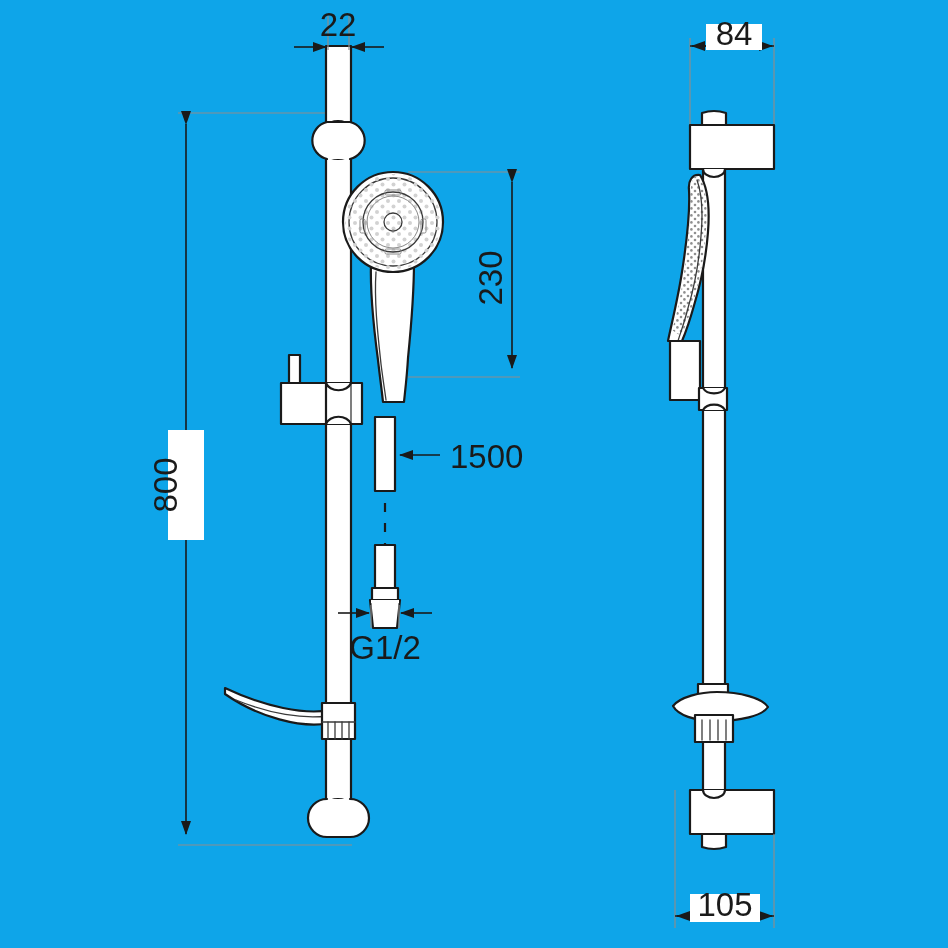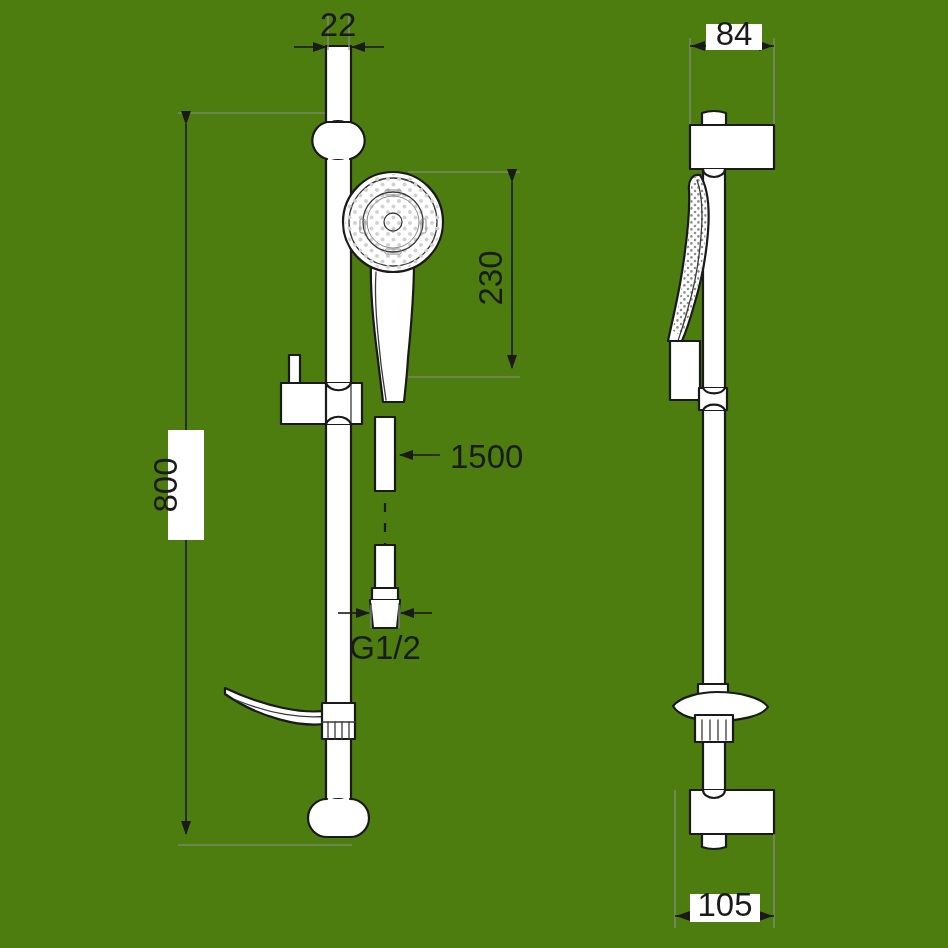--- a/index.html
+++ b/index.html
@@ -10,21 +10,21 @@
   body {
     width: 948px;
     height: 948px;
     font-family: "Liberation Sans", sans-serif;
     overflow: hidden;
   }
   #drawing-root {
     position: relative;
     width: 948px;
     height: 948px;
-    background: #4d7c0f;
+    background: #0ea5e9;
   }
   svg.sheet {
     display: block;
     width: 948px;
     height: 948px;
   }
   .dim-text {
     font-family: "Liberation Sans", sans-serif;
     font-size: 33px;
     fill: #1a1a1a;

